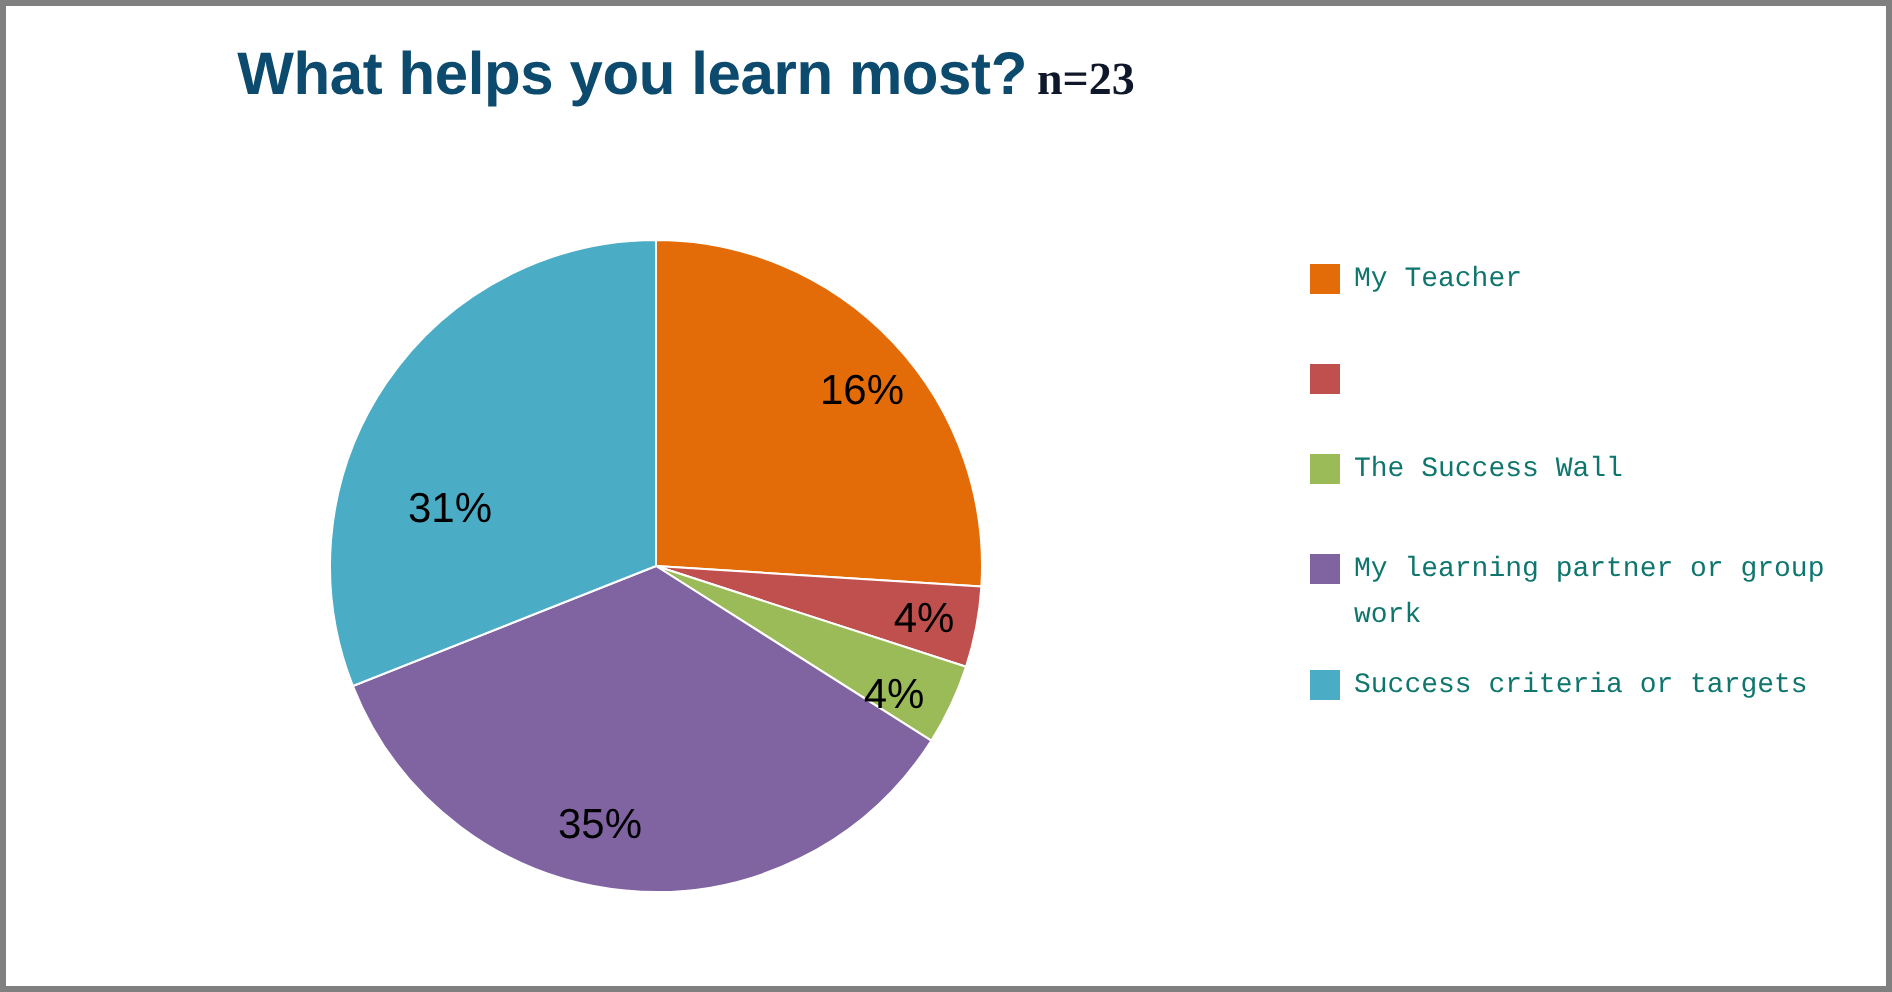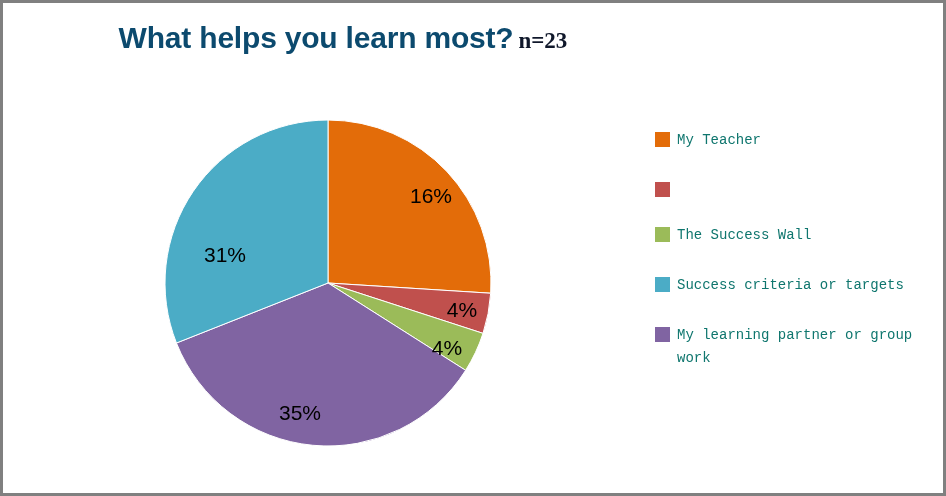--- a/index.html
+++ b/index.html
@@ -128,23 +128,23 @@
         <span class="legend-swatch" style="background: rgb(227, 108, 9);"></span>
         <span class="legend-label">My Teacher</span>
       </div>
       <div class="legend-item">
         <span class="legend-swatch" style="background: rgb(192, 80, 77);"></span>
       </div>
       <div class="legend-item">
         <span class="legend-swatch" style="background: rgb(155, 187, 89);"></span>
         <span class="legend-label">The Success Wall</span>
       </div>
+      <div class="legend-item compact">
+        <span class="legend-swatch" style="background: rgb(128, 100, 162);"></span>
+        <span class="legend-label">My learning partner or group work</span>
+      </div>
       <div class="legend-item">
         <span class="legend-swatch" style="background: rgb(75, 172, 198);"></span>
         <span class="legend-label">Success criteria or targets</span>
-      </div>
-      <div class="legend-item compact">
-        <span class="legend-swatch" style="background: rgb(128, 100, 162);"></span>
-        <span class="legend-label">My learning partner or group work</span>
       </div>
     </div>
 
 </div>
 
 </body></html>

